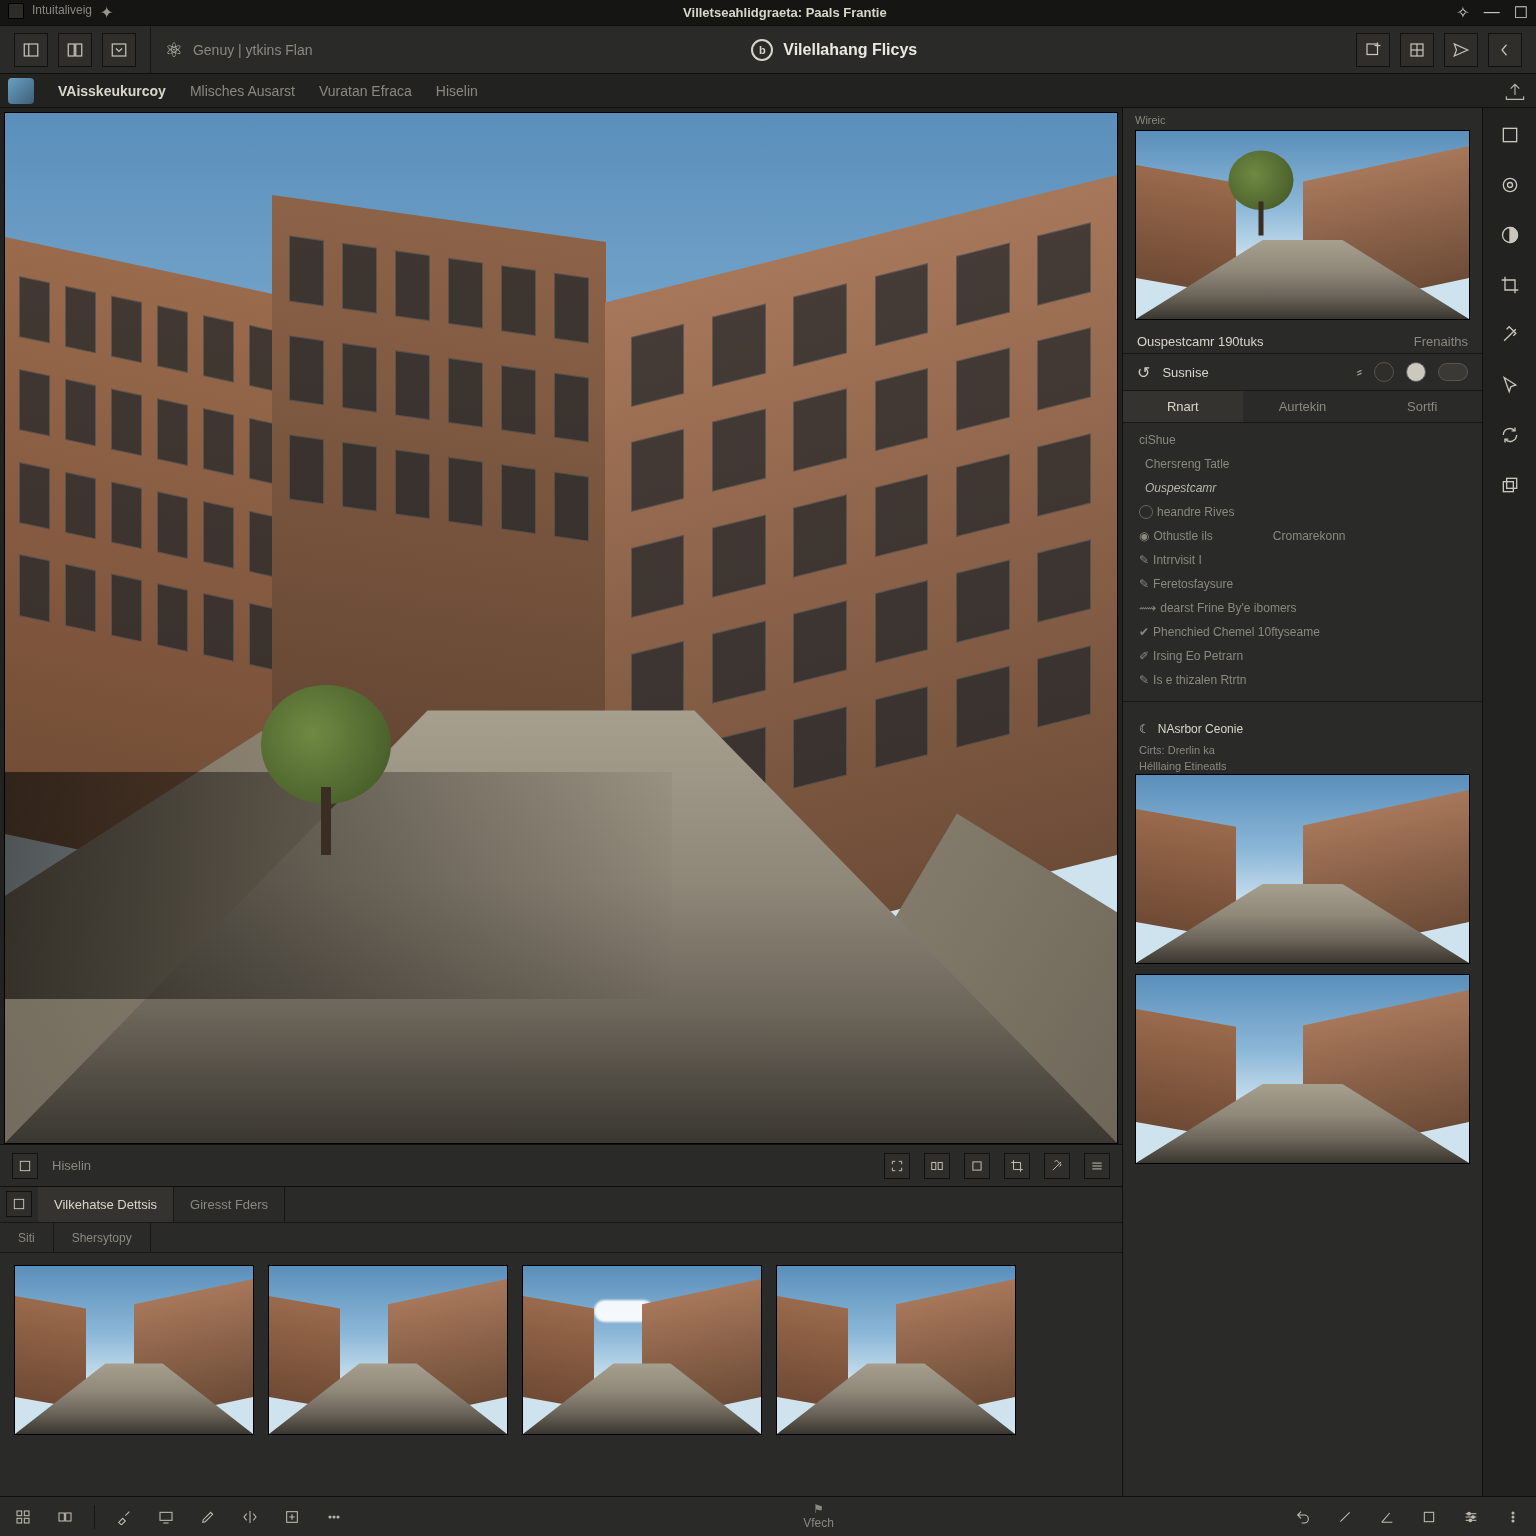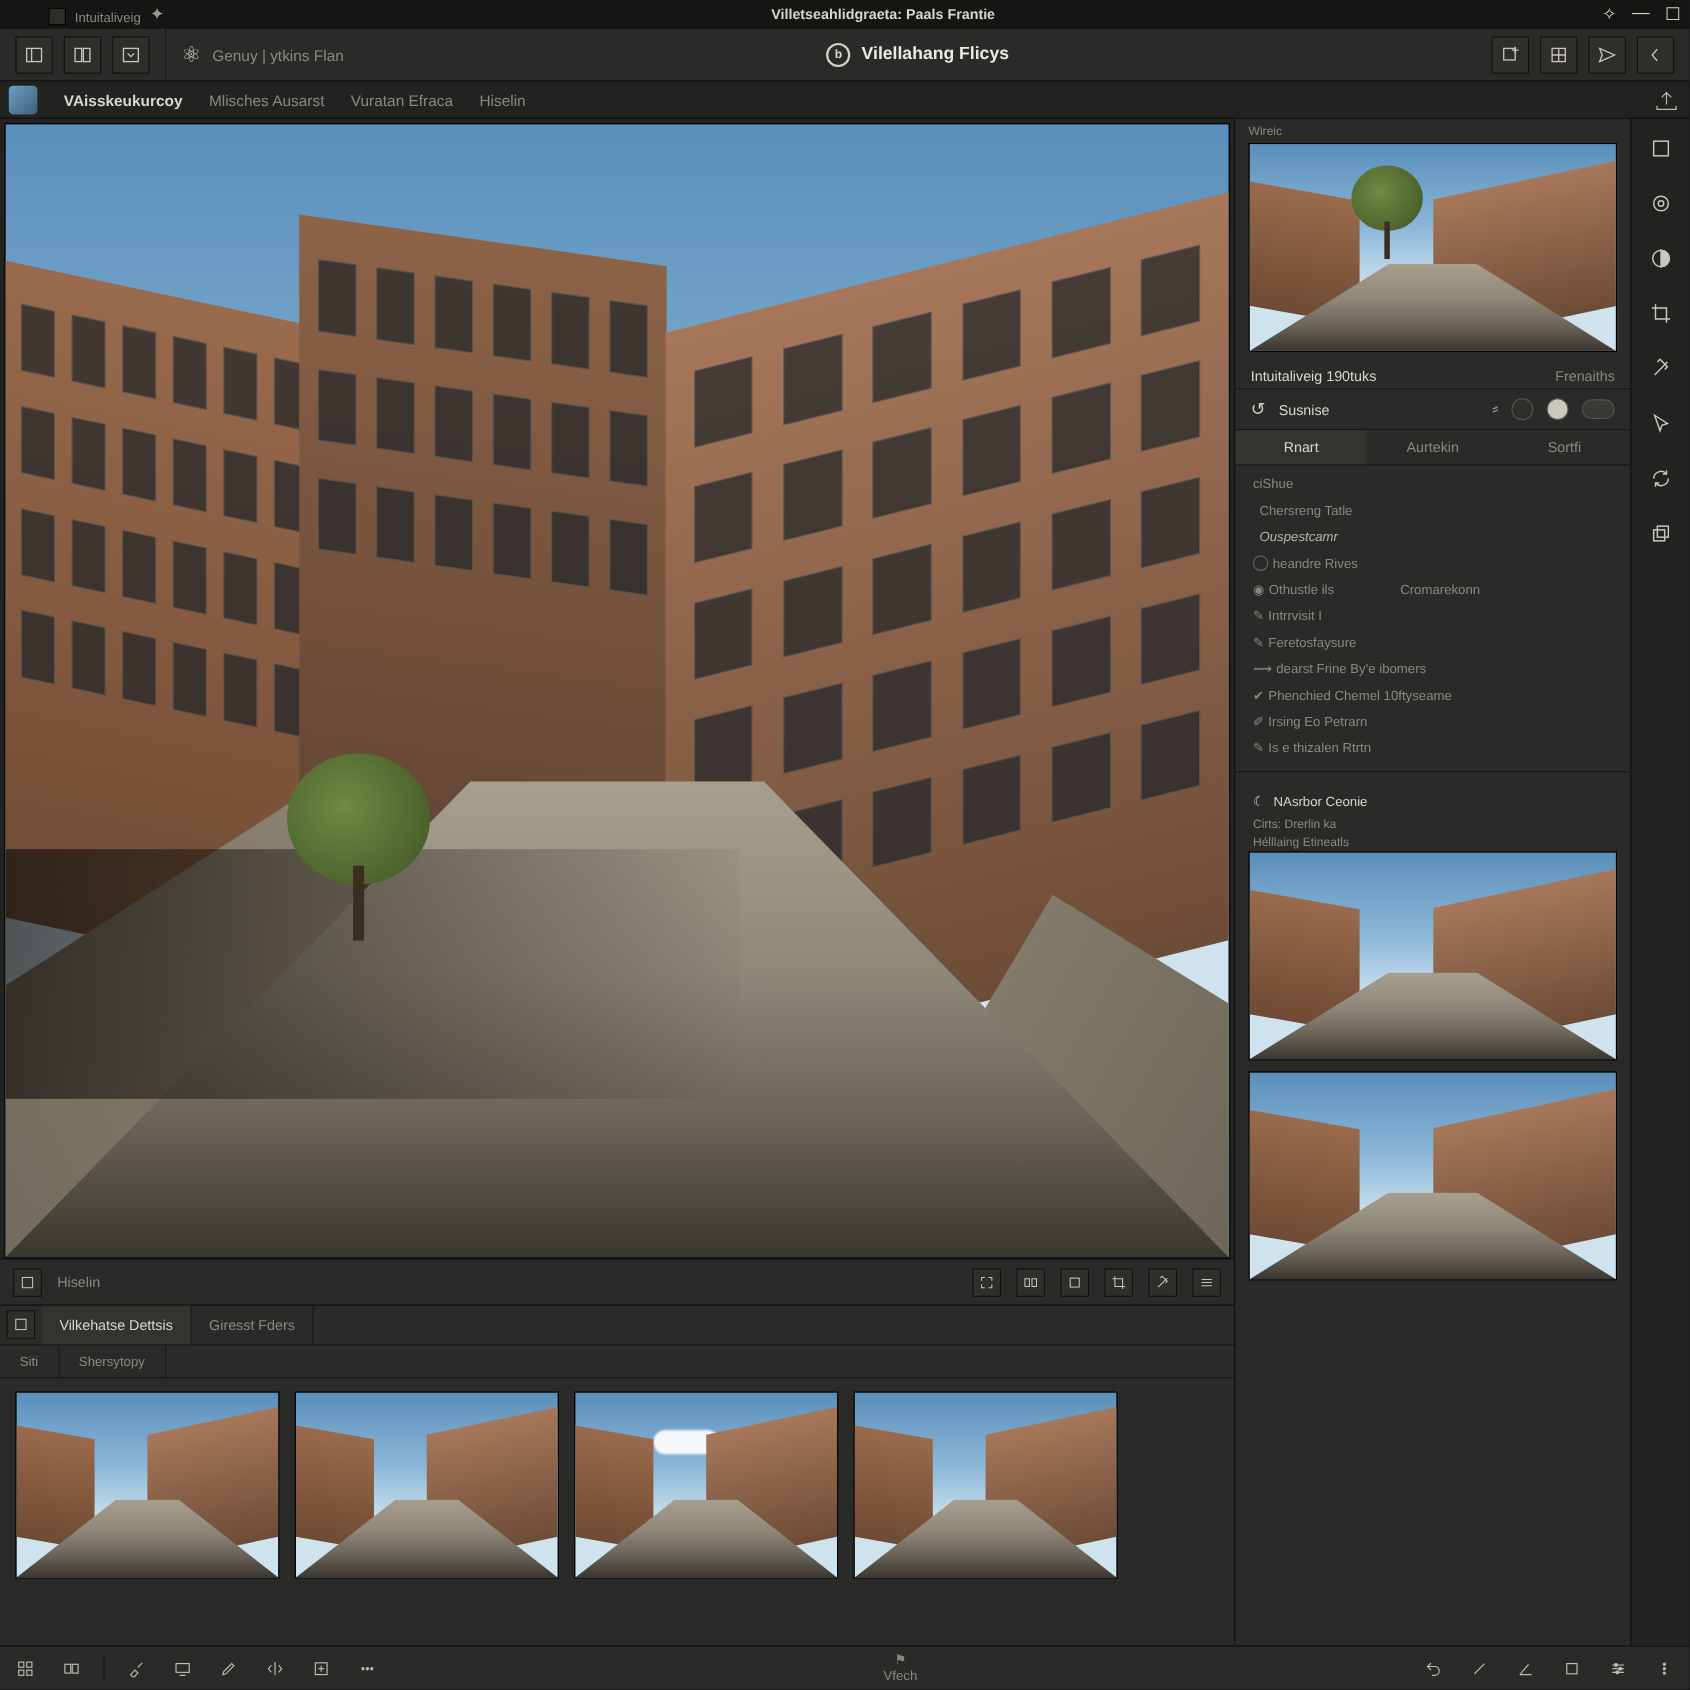--- a/index.html
+++ b/index.html
@@ -13,21 +13,21 @@
     --text-dim:#8a8880;
     --accent:#d9d7ca;
     --hl:#474640;
   }
   *{box-sizing:border-box;font-family:"Segoe UI",Arial,sans-serif;}
   html,body{margin:0;padding:0;width:1536px;height:1536px;background:var(--bg0);color:var(--text);overflow:hidden;font-size:16px;}
   .app{display:flex;flex-direction:column;width:100%;height:100%;}
 
   
   .titlebar{display:flex;align-items:center;height:26px;background:#151513;border-bottom:1px solid var(--line);padding:0 8px;gap:10px;}
-  .titlebar .left{display:flex;align-items:flex-end;gap:8px;margin-left:36px;}
+  .titlebar .left{display:flex;align-items:flex-start;gap:8px;}
   .titlebar .center{flex:1;text-align:center;font-size:13px;color:var(--accent);font-weight:600;}
   .titlebar .right{display:flex;gap:14px;}
   .sq{width:16px;height:16px;background:#2d2c28;border:1px solid #000;display:inline-block;}
   .tiny{font-size:12px;color:var(--text-dim);}
 
   
   .toolbar{display:flex;align-items:center;height:48px;background:var(--bg2);border-bottom:1px solid var(--line);}
   .toolbar .group{display:flex;align-items:center;gap:10px;padding:0 14px;height:100%;border-right:1px solid #171715;}
   .tbtn{width:34px;height:34px;border:1px solid #111;background:#2f2e2a;display:flex;align-items:center;justify-content:center;color:var(--text-dim);}
   .tbtn svg{width:18px;height:18px;stroke:#c8c6bc;fill:none;stroke-width:1.6;}
@@ -426,21 +426,21 @@
             <div class="bld l1"></div>
             <div class="bld r1"></div>
             <div class="road"></div>
             <div class="tree" style="left:18%;bottom:22%;transform:scale(.5);">
               <div class="crown"></div>
               <div class="trunk"></div>
             </div>
           </div>
       </div>
       <div class="hdr-row">
-        <span class="l">Intuitaliveig 190tuks</span>
+        <span class="l">Ouspestcamr 190tuks</span>
         <span class="r">Frenaiths</span>
       </div>
       <div class="toggle-row">
         <span>↺</span>
         <span class="lbl">Susnise</span>
         <div class="flex"></div>
         <span style="color:#9a988e;">⸗</span>
         <div class="knob"></div>
         <div class="knob" style="background:#cbc9be;"></div>
         <div class="rect-toggle"></div>

